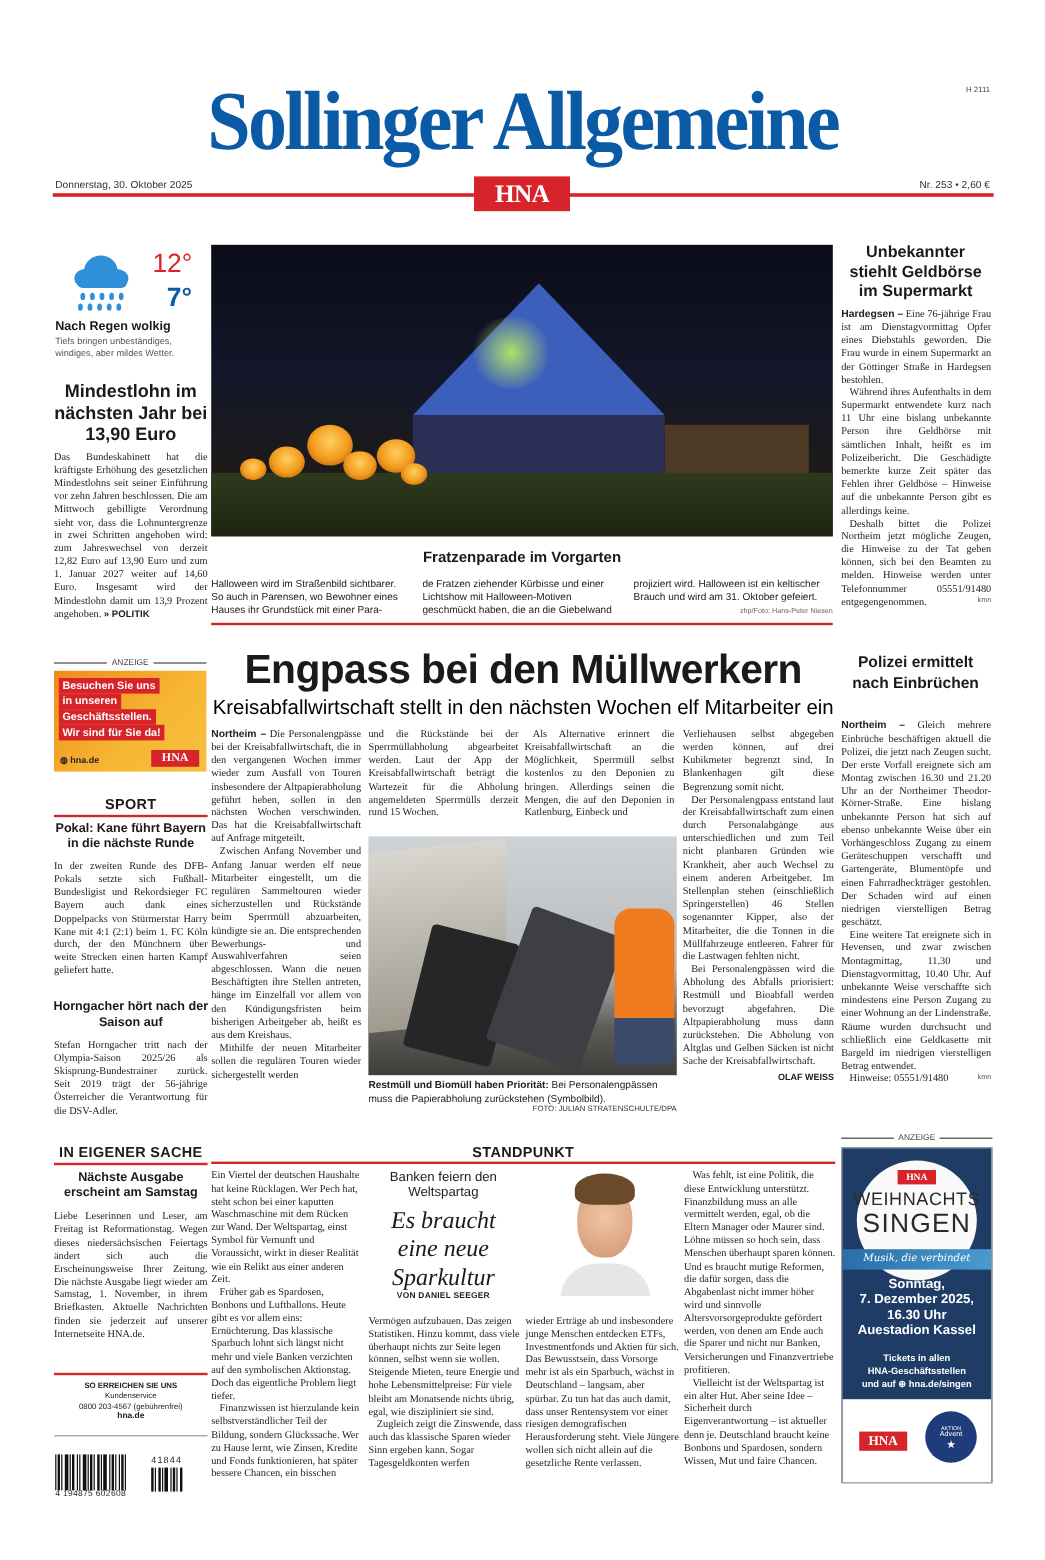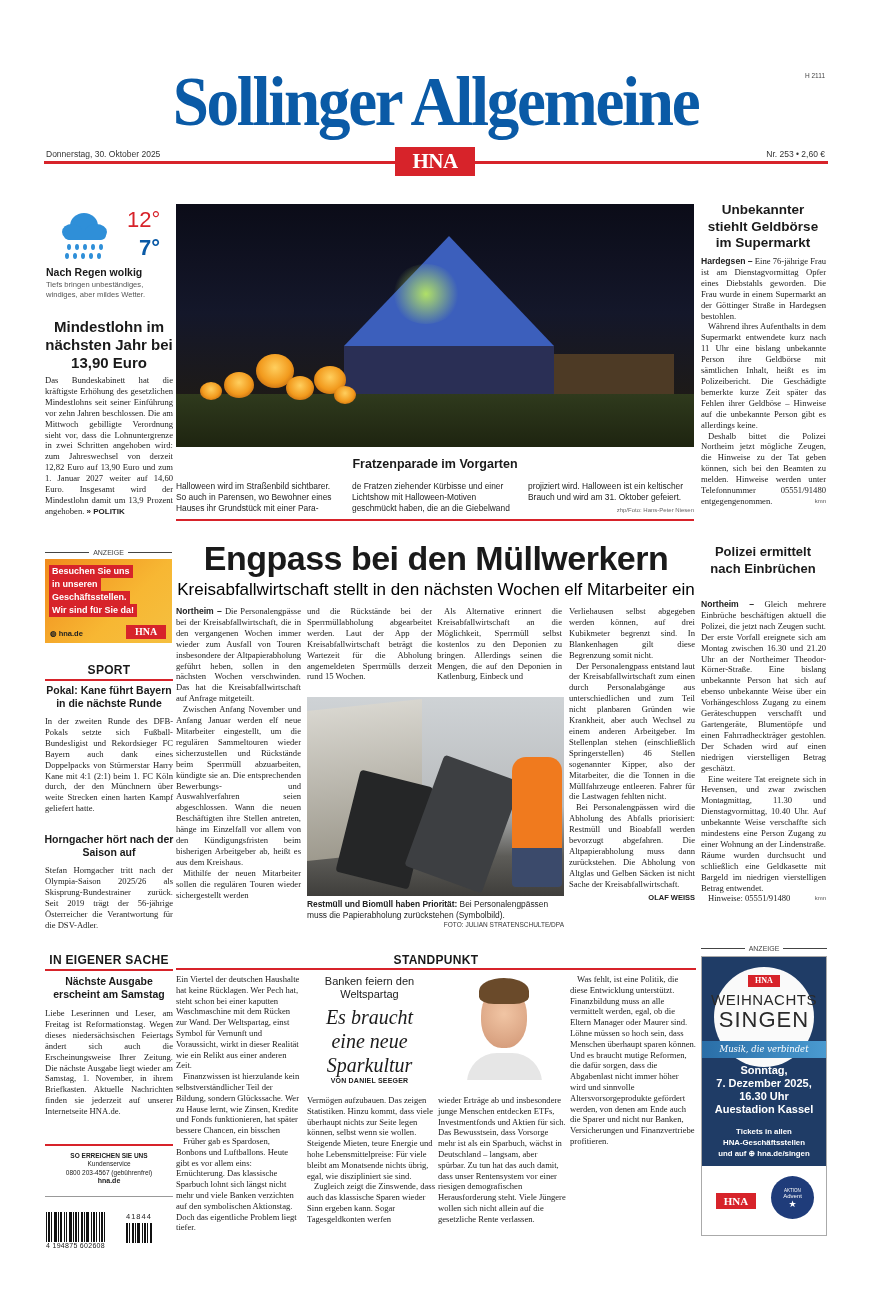--- a/index.html
+++ b/index.html
@@ -273,22 +273,22 @@
       <span style="width:1px;height:20px;margin-right:2px"></span>
       <span style="width:2px;height:20px;"></span>
   </div>
 </div>
 
 <div class="abs section-head" style="left:176px;top:953px;width:520px;">STANDPUNKT</div>
 <div class="abs red-rule" style="left:176px;top:968px;width:520px;"></div>
 
 <div class="abs comm-text" style="left:176px;top:974px;width:126px;">
   <p class="first">Ein Viertel der deutschen Haushalte hat keine Rücklagen. Wer Pech hat, steht schon bei einer kaputten Waschmaschine mit dem Rücken zur Wand. Der Weltspartag, einst Symbol für Vernunft und Voraussicht, wirkt in dieser Realität wie ein Relikt aus einer anderen Zeit.</p>
+  <p>Früher gab es Spardosen, Bonbons und Luftballons. Heute gibt es vor allem eins: Ernüchterung. Das klassische Sparbuch lohnt sich längst nicht mehr und viele Banken verzichten auf den symbolischen Aktionstag. Doch das eigentliche Problem liegt tiefer.</p>
   <p>Finanzwissen ist hierzulande kein selbstverständlicher Teil der Bildung, sondern Glückssache. Wer zu Hause lernt, wie Zinsen, Kredite und Fonds funktionieren, hat später bessere Chancen, ein bisschen</p>
-  <p>Früher gab es Spardosen, Bonbons und Luftballons. Heute gibt es vor allem eins: Ernüchterung. Das klassische Sparbuch lohnt sich längst nicht mehr und viele Banken verzichten auf den symbolischen Aktionstag. Doch das eigentliche Problem liegt tiefer.</p>
 </div>
 
 <div class="abs kommentar-sub" style="left:307px;top:975px;width:125px;">Banken feiern den Weltspartag</div>
 <div class="abs kommentar-title" style="left:307px;top:1005px;width:125px;">Es braucht eine neue Sparkultur</div>
 <div class="abs byline" style="left:307px;top:1077px;width:125px;">VON DANIEL SEEGER</div>
 <div class="abs comm-text" style="left:307px;top:1095px;width:128px;">
   <p class="first">Vermögen aufzubauen. Das zeigen Statistiken. Hinzu kommt, dass viele überhaupt nichts zur Seite legen können, selbst wenn sie wollen. Steigende Mieten, teure Energie und hohe Lebensmittelpreise: Für viele bleibt am Monatsende nichts übrig, egal, wie diszipliniert sie sind.</p>
   <p>Zugleich zeigt die Zinswende, dass auch das klassische Sparen wieder Sinn ergeben kann. Sogar Tagesgeldkonten werfen</p>
 </div>
 
@@ -296,20 +296,21 @@
   <div class="shirt"></div>
   <div class="face"></div>
   <div class="hair"></div>
 </div>
 <div class="abs comm-text" style="left:438px;top:1095px;width:128px;">
   <p class="first">wieder Erträge ab und insbesondere junge Menschen entdecken ETFs, Investmentfonds und Aktien für sich. Das Bewusstsein, dass Vorsorge mehr ist als ein Sparbuch, wächst in Deutschland – langsam, aber spürbar. Zu tun hat das auch damit, dass unser Rentensystem vor einer riesigen demografischen Herausforderung steht. Viele Jüngere wollen sich nicht allein auf die gesetzliche Rente verlassen.</p>
 </div>
 
 <div class="abs comm-text" style="left:570px;top:974px;width:126px;">
   <p>Was fehlt, ist eine Politik, die diese Entwicklung unterstützt. Finanzbildung muss an alle vermittelt werden, egal, ob die Eltern Manager oder Maurer sind. Löhne müssen so hoch sein, dass Menschen überhaupt sparen können. Und es braucht mutige Reformen, die dafür sorgen, dass die Abgabenlast nicht immer höher wird und sinnvolle Altersvorsorgeprodukte gefördert werden, von denen am Ende auch die Sparer und nicht nur Banken, Versicherungen und Finanzvertriebe profitieren.</p>
+  <p>Vielleicht ist der Weltspartag ist ein alter Hut. Aber seine Idee – Sicherheit durch Eigenverantwortung – ist aktueller denn je. Deutschland braucht keine Bonbons und Spardosen, sondern Wissen, Mut und faire Chancen.</p>
 </div>
 
 <div class="abs ad-label" style="left:701px;top:945px;width:126px;">ANZEIGE</div>
 <div class="abs ad-right">
   <div class="disc"></div>
   <div class="r-hna hna-logo">HNA</div>
   <div class="weih">WEIHNACHTS</div>
   <div class="sing">SINGEN</div>
   <div class="banner">Musik, die verbindet</div>
   <div class="when">

